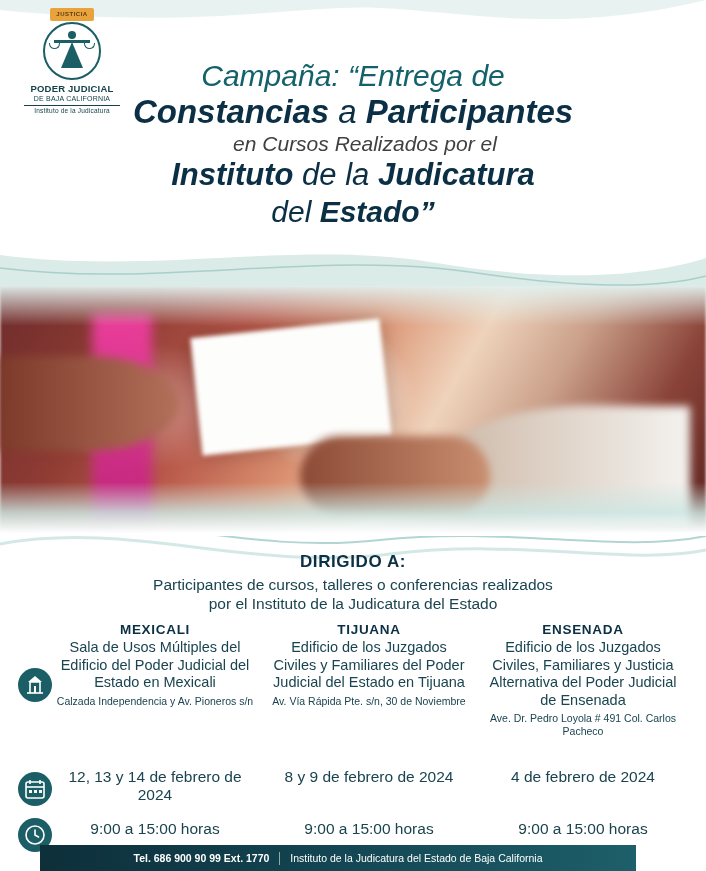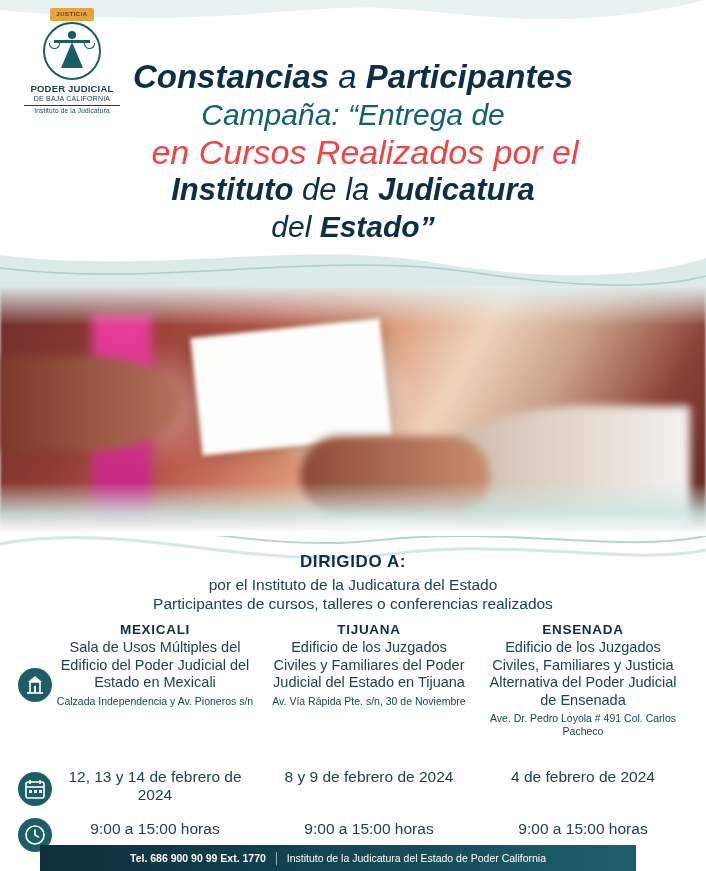--- a/index.html
+++ b/index.html
@@ -132,21 +132,21 @@
     top: 58px;
     width: 706px;
     text-align: center;
     color: #0d3b4a;
     font-style: italic;
     line-height: 1.18;
   }
   .hl-line { display: block; }
   .hl1 { font-size: 30px; font-weight: normal; color: #13616b; }
   .hl2 { font-size: 33px; font-weight: bold; color: #0b2f44; }
-  .hl3 { font-size: 34px; font-weight: normal; color: #ef4444; margin-left: 24px; }
+  .hl3 { font-size: 21px; font-weight: normal; color: #404040; margin-left: 24px; }
   .hl4 { font-size: 31px; font-weight: normal; color: #0b2f44; }
   .hl5 { font-size: 30px; font-weight: normal; color: #0b2f44; }
   .b { font-weight: bold; }
   .nb { font-weight: normal; }
 
   
   .photo-wrap {
     position: absolute;
     left: 0;
     top: 286px;
@@ -375,42 +375,42 @@
       <div class="scale-l"></div>
       <div class="scale-r"></div>
     </div>
     <div class="logo-title">PODER JUDICIAL</div>
     <div class="logo-sub">DE BAJA CALIFORNIA</div>
     <div class="logo-rule"></div>
     <div class="logo-inst">Instituto de la Judicatura</div>
   </div>
 
   <div class="headline">
+    <span class="hl-line hl1">Campaña: “Entrega de</span>
     <span class="hl-line hl2"><span class="b">Constancias</span><span class="nb"> a </span><span class="b">Participantes</span></span>
-    <span class="hl-line hl1">Campaña: “Entrega de</span>
     <span class="hl-line hl3">en Cursos Realizados por el</span>
     <span class="hl-line hl4"><span class="b">Instituto</span><span class="nb"> de la </span><span class="b">Judicatura</span></span>
     <span class="hl-line hl5"><span class="nb">del </span><span class="b">Estado”</span></span>
   </div>
 
   <div class="photo-wrap">
     <div class="photo"></div>
     <div class="photo-pink"></div>
     <div class="photo-hand-l"></div>
     <div class="photo-paper"></div>
     <div class="photo-hand-r"></div>
     <div class="photo-grip"></div>
     <div class="photo-teal-top"></div>
     <div class="photo-teal-bottom"></div>
   </div>
 
   <div class="dirigido">DIRIGIDO A:</div>
   <div class="dirigido-desc">
+    <div>Participantes de cursos, talleres o conferencias realizados</div>
     <div>por el Instituto de la Judicatura del Estado</div>
-    <div>Participantes de cursos, talleres o conferencias realizados</div>
   </div>
 
   <div class="icon-col" style="top:668px;">
     <div class="ic">
       <svg width="24" height="24" viewBox="0 0 24 24">
         <path d="M4 20h16" stroke="#fff" stroke-width="1.6" fill="none"></path>
         <path d="M7 20V9h10v11" stroke="#fff" stroke-width="1.6" fill="none"></path>
         <path d="M5 9h14L12 3z" fill="#fff"></path>
         <rect x="11" y="13" width="2" height="7" fill="#fff"></rect>
       </svg>
@@ -477,16 +477,16 @@
       <div class="time">9:00 a 15:00 horas</div>
     </div>
     <div class="col">
       <div class="time">9:00 a 15:00 horas</div>
     </div>
   </div>
 
   <div class="footer">
     <span class="footer-left">Tel. 686 900 90 99 Ext. 1770</span>
     <span class="sep"></span>
-    <span>Instituto de la Judicatura del Estado de Poder California</span>
+    <span>Instituto de la Judicatura del Estado de Baja California</span>
   </div>
 
 </div>
 
 </body></html>

